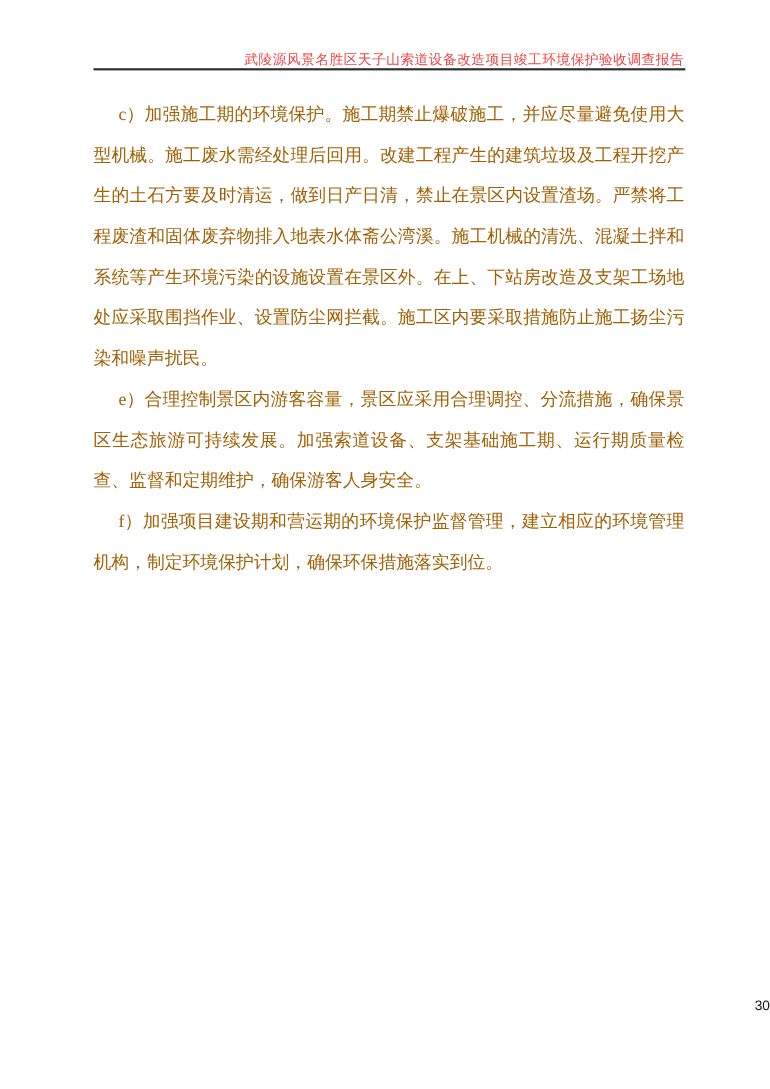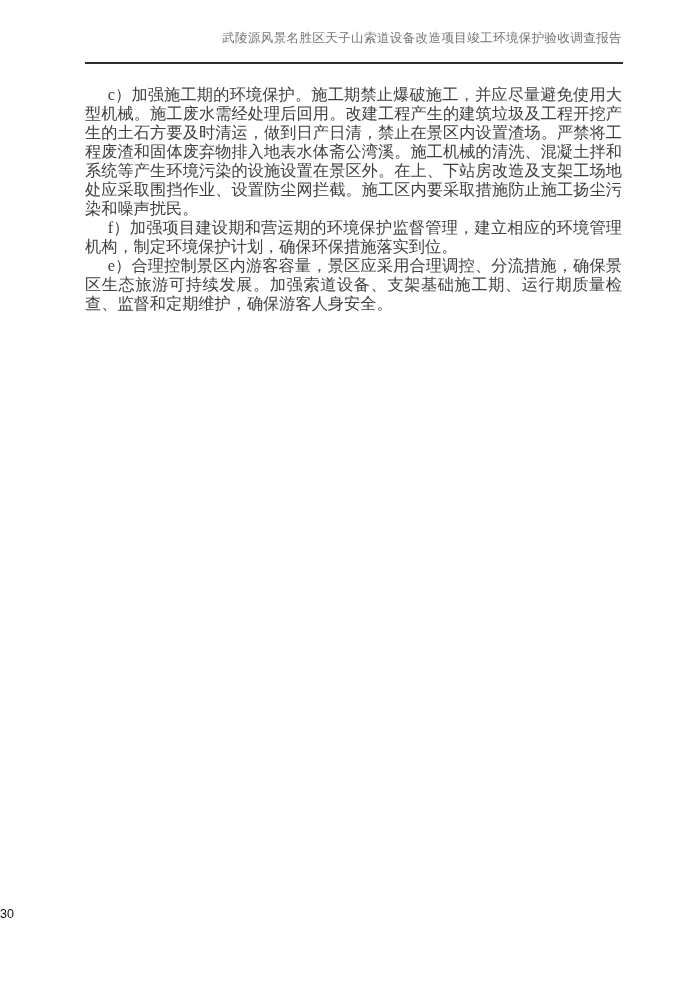--- a/index.html
+++ b/index.html
@@ -11,73 +11,73 @@
     position: relative;
     width: 700px;
     height: 990px;
     background: #ffffff;
     overflow: hidden;
     font-family: "Liberation Serif", "DejaVu Serif", serif;
     color: #1c1c1c;
   }
   .header-title {
     position: absolute;
-    top: 30px;
+    top: 46px;
     left: 85px;
     right: 78px;
     text-align: right;
     font-size: 12.5px;
     letter-spacing: 0.4px;
-    color: #737373;
+    color: #ef4444;
     white-space: nowrap;
   }
   .header-rule {
     position: absolute;
     left: 85px;
     right: 77px;
     top: 62px;
     height: 0;
     border-top: 2.2px solid #2e2e2e;
   }
   .body-text {
     position: absolute;
     left: 85px;
     right: 78px;
     top: 86px;
     font-size: 16.2px;
-    line-height: 19px;
+    line-height: 37px;
     text-align: justify;
-    color: #404040;
+    color: #a16207;
   }
   .body-text p {
     margin: 0;
     padding: 0;
     text-indent: 1.4em;
   }
   .page-number {
     position: absolute;
     top: 907px;
     left: 0;
     width: 100%;
-    text-align: left;
+    text-align: right;
     font-size: 12.5px;
     font-family: "Liberation Sans", "DejaVu Sans", sans-serif;
     color: #111111;
   }
 </style>
 </head>
 <body>
 
 <div class="page">
 
   <div class="header-title">武陵源风景名胜区天子山索道设备改造项目竣工环境保护验收调查报告</div>
 
   <div class="header-rule"></div>
 
   <div class="body-text">
     <p>c）加强施工期的环境保护。施工期禁止爆破施工，并应尽量避免使用大型机械。施工废水需经处理后回用。改建工程产生的建筑垃圾及工程开挖产生的土石方要及时清运，做到日产日清，禁止在景区内设置渣场。严禁将工程废渣和固体废弃物排入地表水体斋公湾溪。施工机械的清洗、混凝土拌和系统等产生环境污染的设施设置在景区外。在上、下站房改造及支架工场地处应采取围挡作业、设置防尘网拦截。施工区内要采取措施防止施工扬尘污染和噪声扰民。</p>
+    <p>e）合理控制景区内游客容量，景区应采用合理调控、分流措施，确保景区生态旅游可持续发展。加强索道设备、支架基础施工期、运行期质量检查、监督和定期维护，确保游客人身安全。</p>
     <p>f）加强项目建设期和营运期的环境保护监督管理，建立相应的环境管理机构，制定环境保护计划，确保环保措施落实到位。</p>
-    <p>e）合理控制景区内游客容量，景区应采用合理调控、分流措施，确保景区生态旅游可持续发展。加强索道设备、支架基础施工期、运行期质量检查、监督和定期维护，确保游客人身安全。</p>
   </div>
 
   <div class="page-number">30</div>
 
 </div>
 
 </body></html>

